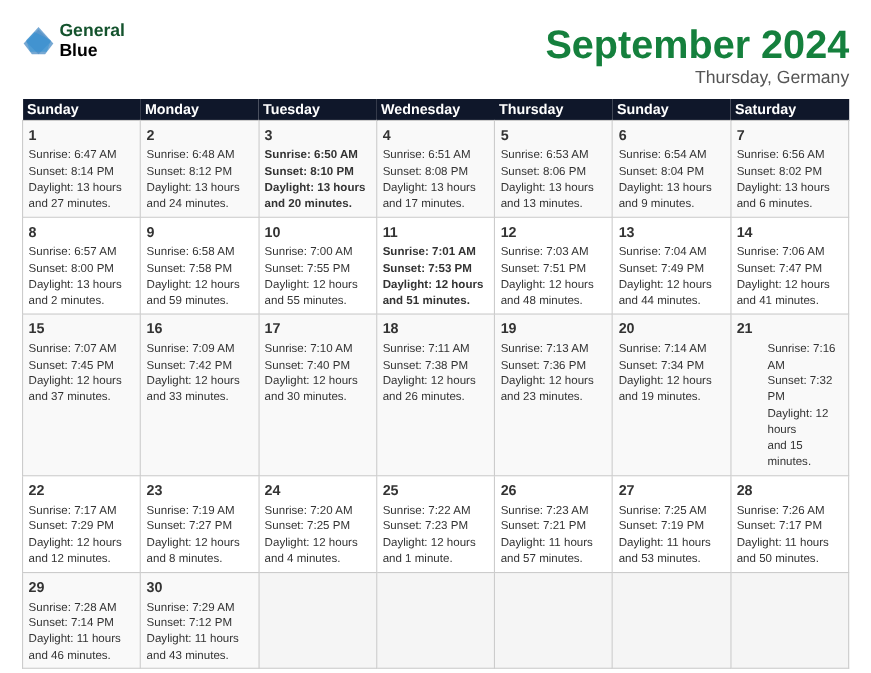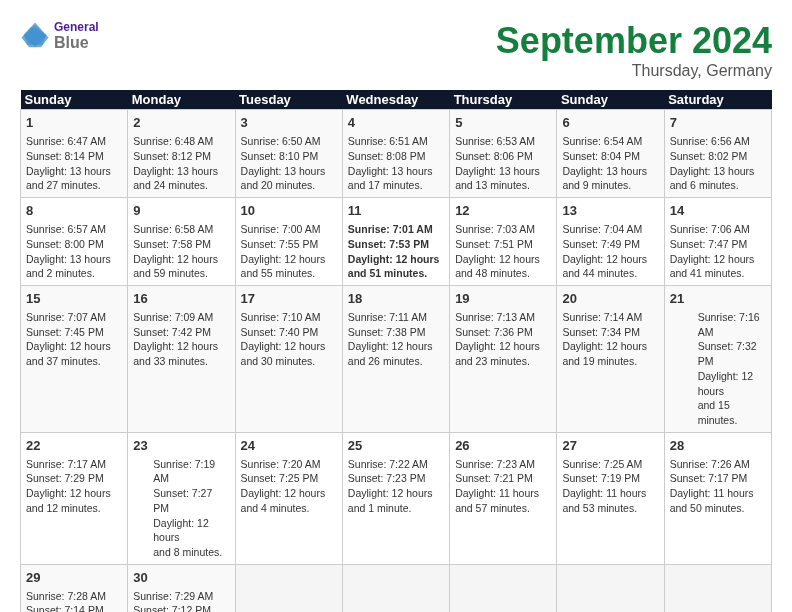--- a/index.html
+++ b/index.html
@@ -83,22 +83,22 @@
 <body>
 
 <div class="header">
   <div class="logo">
     <svg class="logo-icon" viewBox="0 0 40 40" xmlns="http://www.w3.org/2000/svg">
       <path d="M20 5 L35 20 L20 35 L5 20 Z" fill="#1a6eb5" opacity="0.3"></path>
       <path d="M20 2 L38 22 L28 35 L12 35 L2 22 Z" fill="#1a6eb5" opacity="0.6"></path>
       <path d="M15 8 L35 18 L30 32 L10 32 L5 18 Z" fill="#2a8fd5" opacity="0.5"></path>
     </svg>
     <div>
-      <div style="font-size:12px;font-weight:bold;color:#4c1d95;">General</div>
-      <div style="font-size:16px;font-weight:bold;color:#737373;">Blue</div>
+      <div style="font-size:16px;font-weight:bold;color:#14532d;">General</div>
+      <div style="font-size:16px;font-weight:bold;color:#000000;">Blue</div>
     </div>
   </div>
   <div class="title-block">
     <div class="month-title">September 2024</div>
     <div class="location">Thursday, Germany</div>
   </div>
 </div>
 
 <table>
   <thead>
@@ -123,21 +123,21 @@
         </td>
         <td>
           <span class="day-num">2</span>
           <div class="day-info" style="white-space: pre-line;">Sunrise: 6:48 AM
 Sunset: 8:12 PM
 Daylight: 13 hours
 and 24 minutes.</div>
         </td>
         <td>
           <span class="day-num">3</span>
-          <div class="day-info" style="white-space: pre-line;">Sunrise: 6:50 AM
+          <div class="day-info" style="white-space: pre-line; font-weight: bold;">Sunrise: 6:50 AM
 Sunset: 8:10 PM
 Daylight: 13 hours
 and 20 minutes.</div>
         </td>
         <td>
           <span class="day-num">4</span>
           <div class="day-info" style="white-space: pre-line;">Sunrise: 6:51 AM
 Sunset: 8:08 PM
 Daylight: 13 hours
 and 17 minutes.</div>
@@ -269,21 +269,21 @@
       <tr>
         <td>
           <span class="day-num">22</span>
           <div class="day-info" style="white-space: pre-line;">Sunrise: 7:17 AM
 Sunset: 7:29 PM
 Daylight: 12 hours
 and 12 minutes.</div>
         </td>
         <td>
           <span class="day-num">23</span>
-          <div class="day-info" style="white-space: pre-line; margin-left: 20px;">Sunrise: 7:19 AM
+          <div class="day-info" style="white-space: pre-line;">Sunrise: 7:19 AM
 Sunset: 7:27 PM
 Daylight: 12 hours
 and 8 minutes.</div>
         </td>
         <td>
           <span class="day-num">24</span>
           <div class="day-info" style="white-space: pre-line;">Sunrise: 7:20 AM
 Sunset: 7:25 PM
 Daylight: 12 hours
 and 4 minutes.</div>

